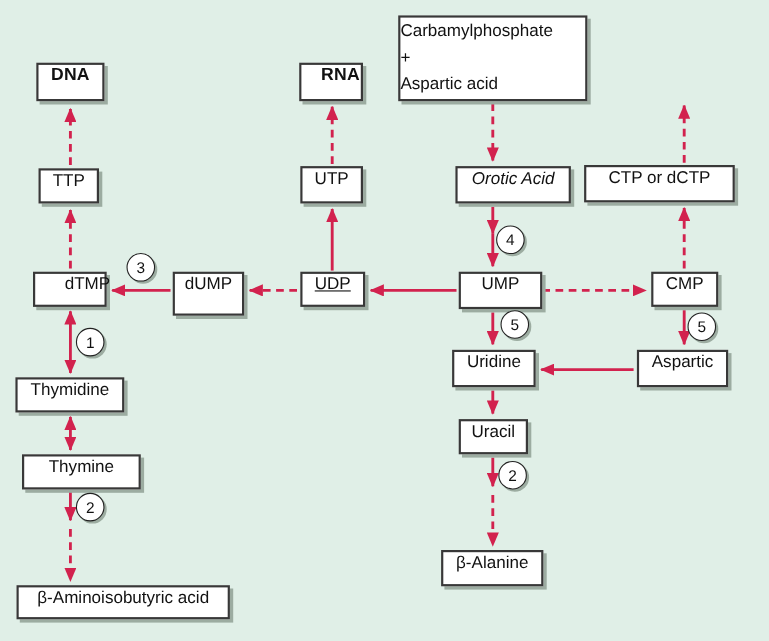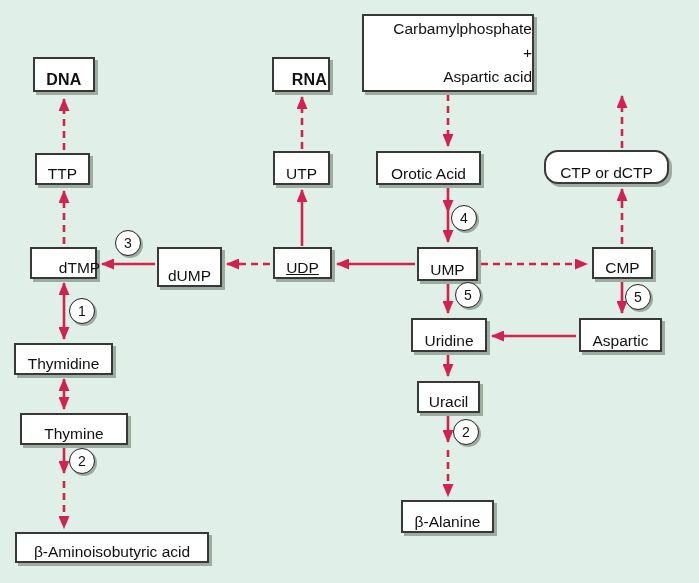--- a/index.html
+++ b/index.html
@@ -17,21 +17,21 @@
   svg.arrows line{stroke:var(--arrow,#d2224e);stroke-width:2.6;}
   svg.arrows line.d{stroke-dasharray:7 5;}
   svg.arrows .ah{fill:var(--arrow,#d2224e);}
   .node{
     position:absolute;
     box-sizing:border-box;
     background:var(--box-fill,#fff);
     border:2px solid var(--box-border,#383838);
     box-shadow:3px 3px 0 var(--box-shadow,#9caca1);
     color:var(--text,#111);
-    display:flex;align-items:flex-end;justify-content:center;
+    display:flex;align-items:flex-start;justify-content:center;
     font-size:15.5px;
     text-align:center;
     line-height:1.25;
   }
   .node.bold{font-weight:bold;font-size:16px;letter-spacing:.2px;}
   .node.multi{flex-direction:column;line-height:1.55;font-size:15.5px;}
   .step{
     position:absolute;
     box-sizing:border-box;
     width:26px;height:26px;border-radius:50%;
@@ -86,27 +86,27 @@
   <div class="node bold" style="left:33px;top:57px;width:62px;height:35px;">DNA</div>
   <div class="node bold" style="left:272px;top:57px;width:58px;height:35px;padding-left:17px;">RNA</div>
   <div class="node multi" style="left:362px;top:14px;width:172px;height:78px;">
     <span>Carbamylphosphate</span>
     <span>+</span>
     <span>Aspartic acid</span>
   </div>
 
   <div class="node" style="left:35px;top:153px;width:55px;height:32px;">TTP</div>
   <div class="node" style="left:273px;top:151px;width:57px;height:34px;">UTP</div>
-  <div class="node" style="left:376px;top:151px;width:105px;height:34px;">Orotic Acid</div>
-  <div class="node" style="left:544px;top:150px;width:125px;height:34px;border-radius:14px;">CTP or dCTP</div>
+  <div class="node" style="left:414px;top:151px;width:105px;height:34px;font-style:italic;">Orotic Acid</div>
+  <div class="node" style="left:531px;top:150px;width:137px;height:34px;">CTP or dCTP</div>
 
   <div class="node" style="left:30px;top:247px;width:67px;height:32px;padding-left:32px;">dTMP</div>
   <div class="node" style="left:157px;top:247px;width:65px;height:40px;">dUMP</div>
   <div class="node" style="left:273px;top:247px;width:59px;height:32px;text-decoration:underline;">UDP</div>
-  <div class="node" style="left:417px;top:247px;width:61px;height:34px;">UMP</div>
+  <div class="node" style="left:417px;top:247px;width:76px;height:34px;">UMP</div>
   <div class="node" style="left:592px;top:247px;width:61px;height:32px;">CMP</div>
 
   <div class="node" style="left:411px;top:318px;width:76px;height:34px;">Uridine</div>
   <div class="node" style="left:579px;top:318px;width:83px;height:34px;">Aspartic</div>
   <div class="node" style="left:14px;top:343px;width:99px;height:32px;">Thymidine</div>
   <div class="node" style="left:417px;top:381px;width:63px;height:32px;">Uracil</div>
   <div class="node" style="left:20px;top:413px;width:108px;height:32px;">Thymine</div>
   <div class="node" style="left:401px;top:500px;width:93px;height:33px;">β-Alanine</div>
   <div class="node" style="left:15px;top:532px;width:194px;height:31px;">β-Aminoisobutyric acid</div>
 

